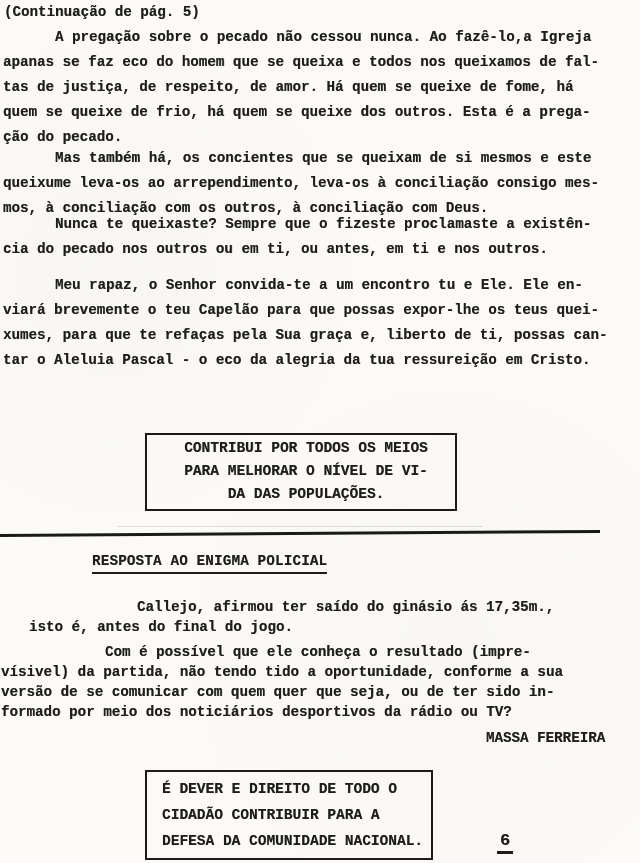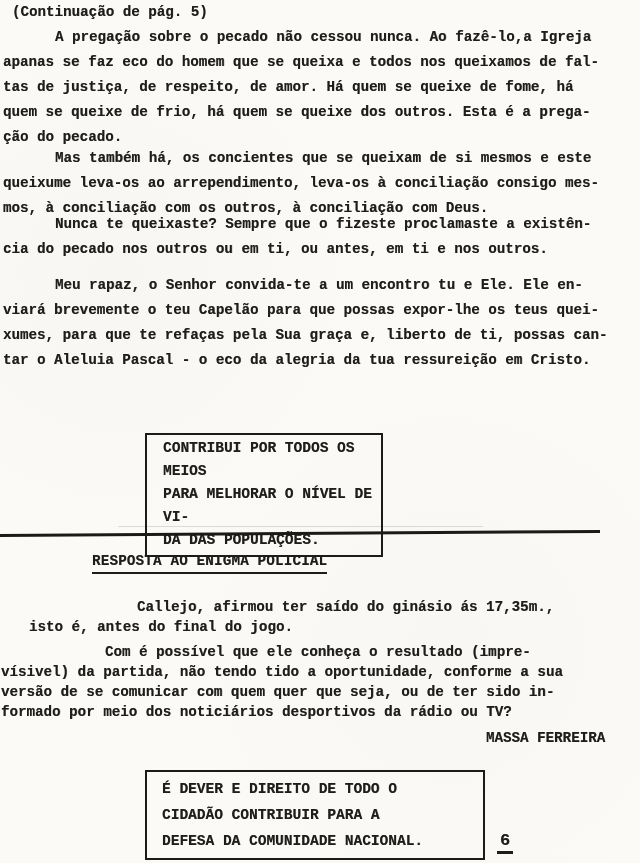--- a/index.html
+++ b/index.html
@@ -44,26 +44,27 @@
   .sig-title { transform: translateX(-13px); }
 
   .notice-box {
     position: absolute;
     border: 2px solid #1c1b19;
     box-sizing: border-box;
     white-space: pre-line;
     font-size: 14.5px;
   }
   #notice-box-1 {
-    top: 433px; left: 145px; width: 238px;
+    top: 433px; left: 145px; width: 312px;
     padding: 2px 6px 3px 16px;
     line-height: 23px;
+    text-align: center;
   }
   #notice-box-2 {
-    top: 770px; left: 145px; width: 340px;
+    top: 770px; left: 145px; width: 288px;
     padding: 4px 4px 4px 15px;
     line-height: 26px;
   }
 
   .ghost-line {
     position: absolute;
     top: 526px; left: 118px;
     width: 365px; height: 1px;
     background: rgba(30,29,27,0.14);
   }
@@ -99,21 +100,21 @@
     line-height: 19px;
     border-bottom: 3px solid #1e1d1b;
     padding: 0 3px 1px 3px;
   }
 </style>
 </head>
 <body>
 
 <div class="page">
 
-  <div class="blk" style="top:0px; left:12px;">(Continuação de pág. 5)</div>
+  <div class="blk" style="top:0px; left:4px;">(Continuação de pág. 5)</div>
 
   <div class="blk ind52" style="top:25px; left:3px; width:614px;">A pregação sobre o pecado não cessou nunca. Ao fazê-lo,a Igreja
 apanas se faz eco do homem que se queixa e todos nos queixamos de fal-
 tas de justiça, de respeito, de amor. Há quem se queixe de fome, há
 quem se queixe de frio, há quem se queixe dos outros. Esta é a prega-
 ção do pecado.</div>
 
   <div class="blk ind52" style="top:146px; left:3px; width:614px;">Mas também há, os concientes que se queixam de si mesmos e este
 queixume leva-os ao arrependimento, leva-os à conciliação consigo mes-
 mos, à conciliação com os outros, à conciliação com Deus.</div>

